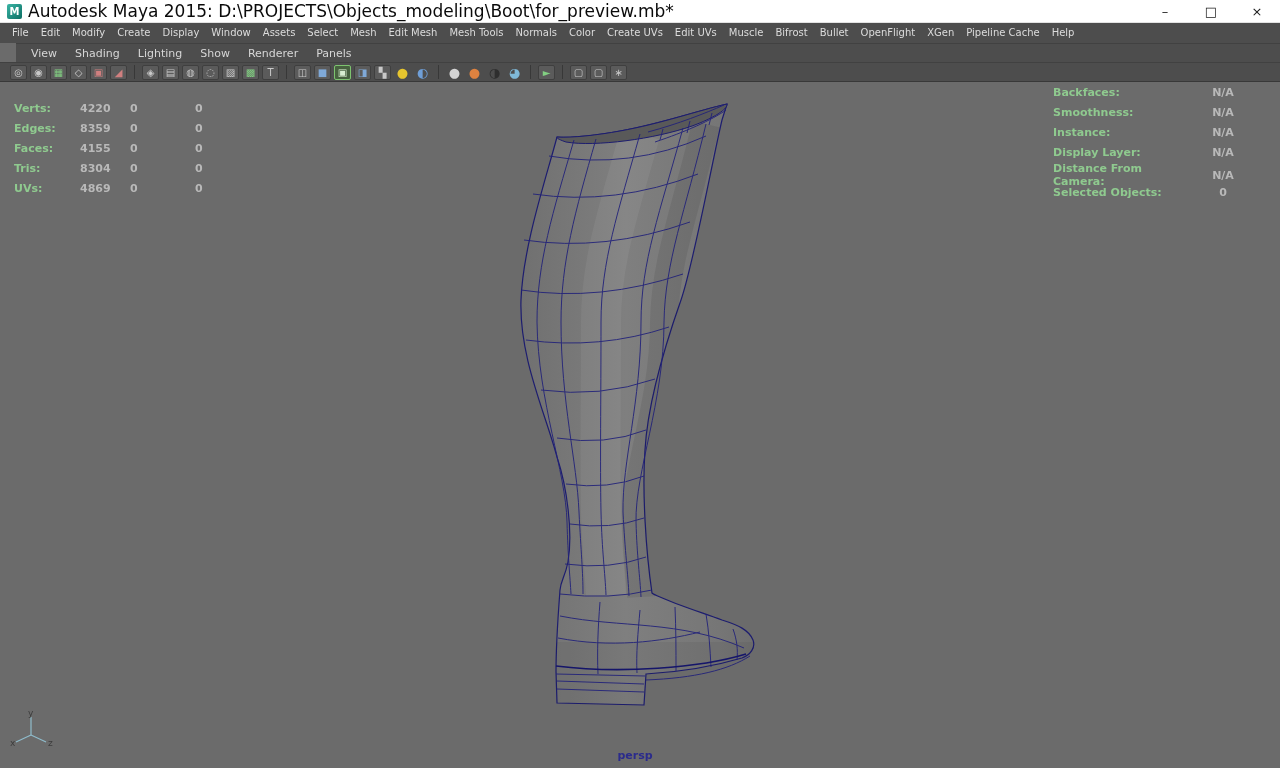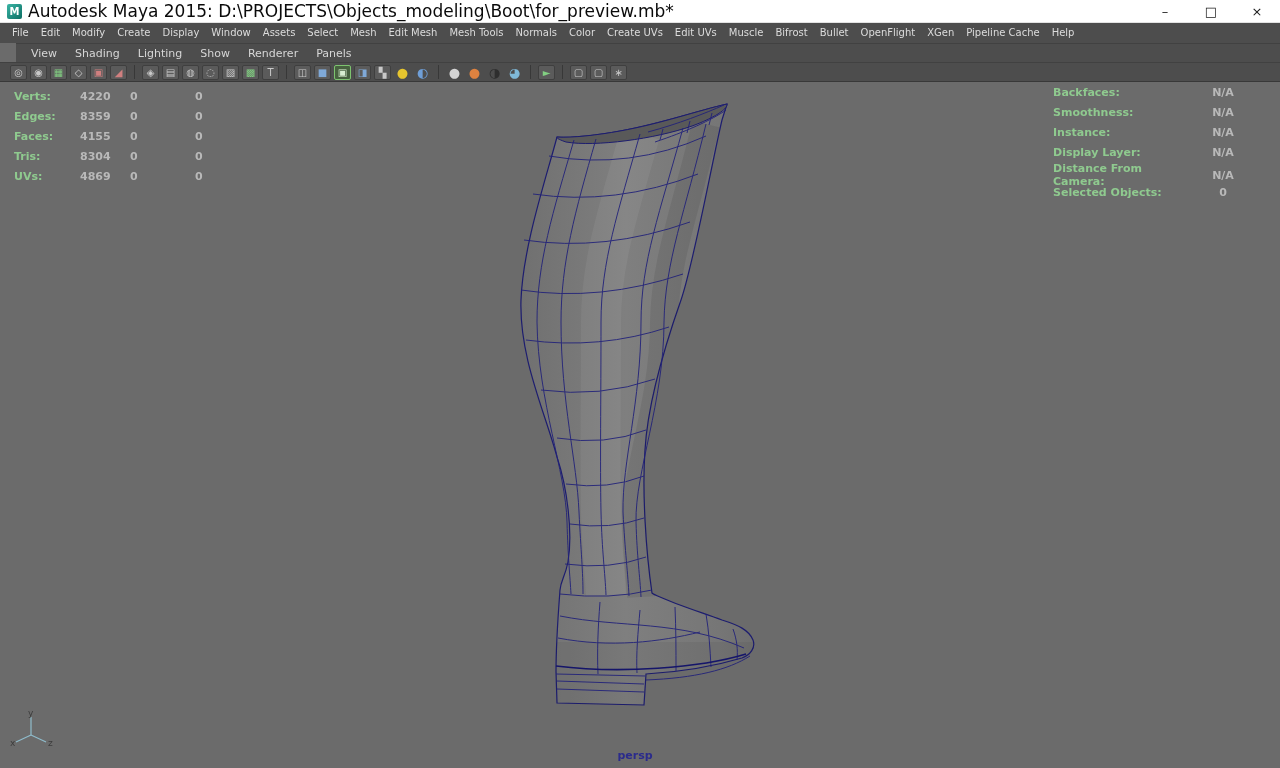--- a/index.html
+++ b/index.html
@@ -56,21 +56,21 @@
   .ti.sphere.orange{color:#dd8240;}
   .ti.sphere.dark{color:#2e2e2e;}
   .ti.sphere.swirl{color:#7fb9d8;}
   .tsep{width:1px;height:14px;background:#383838;margin:0 4px;flex:0 0 auto;}
   
   .viewport{
     position:absolute;top:82px;left:0;width:1280px;height:686px;background:#6b6b6b;overflow:hidden;
   }
   .viewport svg.scene{position:absolute;top:0;left:0;}
   
-  .hud-left{position:absolute;left:14px;top:4px;}
+  .hud-left{position:absolute;left:14px;top:16px;}
   .hud-row{display:grid;grid-template-columns:66px 50px 65px 65px;height:20px;align-items:center;}
   .hud-label{color:#8fca8f;font-weight:bold;font-size:11px;}
   .hud-num{color:#b9b9b9;font-weight:bold;font-size:11px;}
   .hud-right{position:absolute;left:1053px;top:0px;}
   .hud-row2{display:grid;grid-template-columns:135px 70px;height:20px;align-items:center;}
   .hud-val{color:#b9b9b9;font-weight:bold;font-size:11px;text-align:center;}
   .camera-label{
     position:absolute;left:0;width:1270px;bottom:6px;text-align:center;
     color:#2b2b8c;font-size:11px;font-weight:bold;margin-top:24px;
   }

